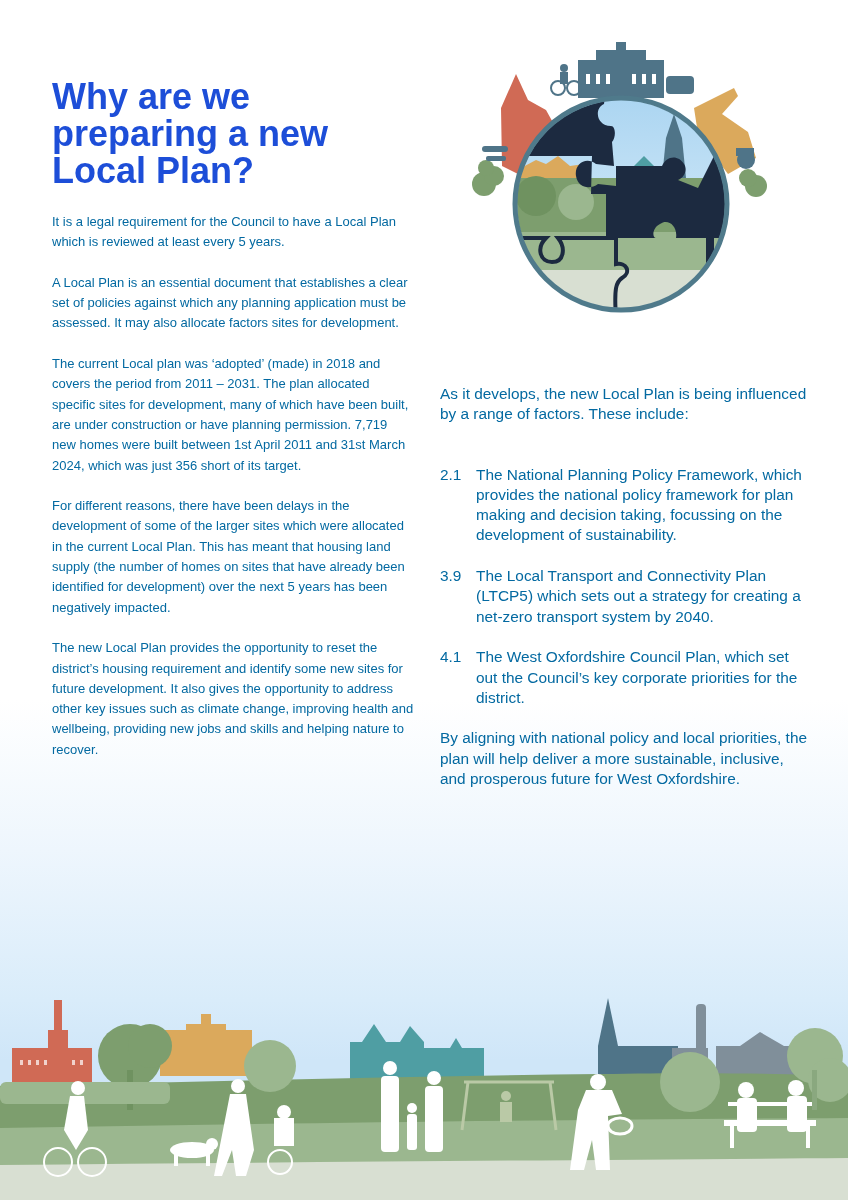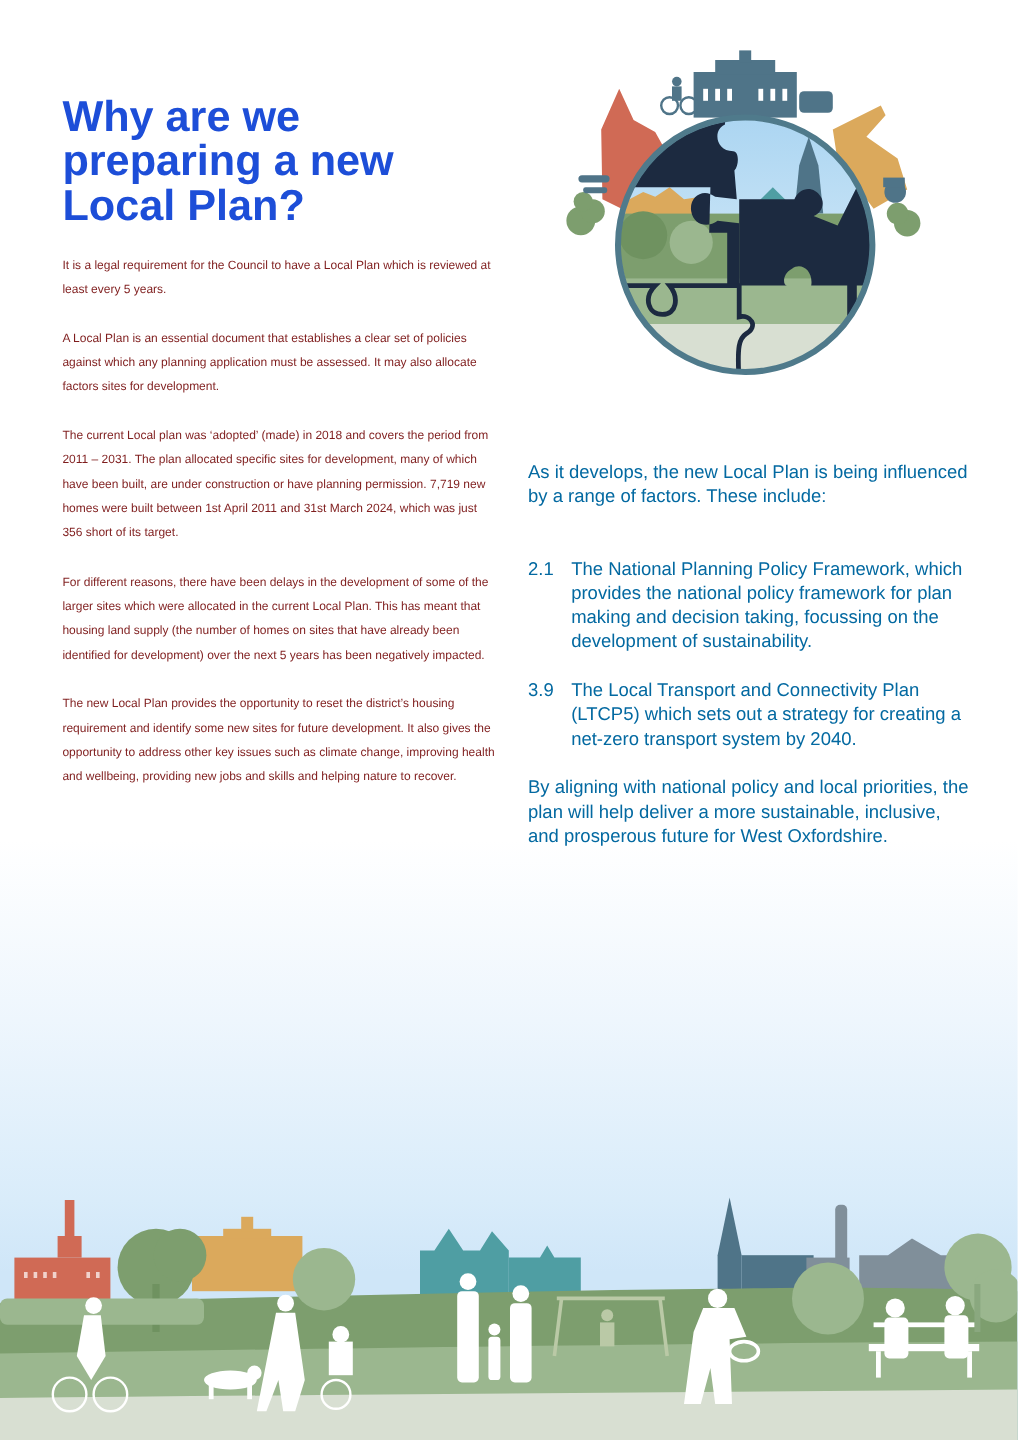--- a/index.html
+++ b/index.html
@@ -9,21 +9,21 @@
     background: linear-gradient(to bottom, #ffffff 0px, #ffffff 700px, #eef6fd 850px, #d9ecfa 1000px, #cfe6f8 1060px);
     color: #222;
   }
   .title {
     position: absolute; left: 52px; top: 78px; width: 360px;
     font-family: "Liberation Sans", sans-serif; font-weight: bold;
     font-size: 36px; line-height: 37px; color: #1d4ed8; margin: 0;
   }
   .left-col {
     position: absolute; left: 52px; top: 212px; width: 362px;
-    font-size: 10px; line-height: 20.3px; color: #7f1d1d;
+    font-size: 13px; line-height: 20.3px; color: #0369a1;
   }
   .left-col p { margin: 0 0 20.3px 0; }
   .right-col {
     position: absolute; left: 440px; top: 384px; width: 370px;
     font-size: 15.4px; line-height: 20.3px; color: #0369a1;
   }
   .right-col p { margin: 0; }
   .intro { margin-bottom: 40px !important; }
   .list { list-style: none; margin: 0; padding: 0; }
   .list li { display: flex; margin-bottom: 20.3px; }
@@ -118,20 +118,24 @@
   <p class="intro">As it develops, the new Local Plan is being influenced by a range of factors.  These include:</p>
   <ul class="list">
     <li>
       <span class="num">2.1</span>
       <span class="txt">The National Planning Policy Framework, which provides the national policy framework for plan making and decision taking, focussing on the development of sustainability.</span>
     </li>
     <li>
       <span class="num">3.9</span>
       <span class="txt">The Local Transport and Connectivity Plan (LTCP5) which sets out a strategy for creating a net-zero transport system by 2040.</span>
     </li>
+    <li>
+      <span class="num">4.1</span>
+      <span class="txt">The West Oxfordshire Council Plan, which set out the Council’s key corporate priorities for the district.</span>
+    </li>
   </ul>
   <p>By aligning with national policy and local priorities, the plan will help deliver a more sustainable, inclusive, and prosperous future for West Oxfordshire.</p>
 </div>
 
 <svg class="scene" viewBox="0 0 848 210" preserveAspectRatio="none">
 
   <g fill="#d06a55">
     <rect x="12" y="58" width="80" height="36"></rect>
     <rect x="54" y="10" width="8" height="40"></rect>
     <polygon points="50,56 58,30 66,56"></polygon>

